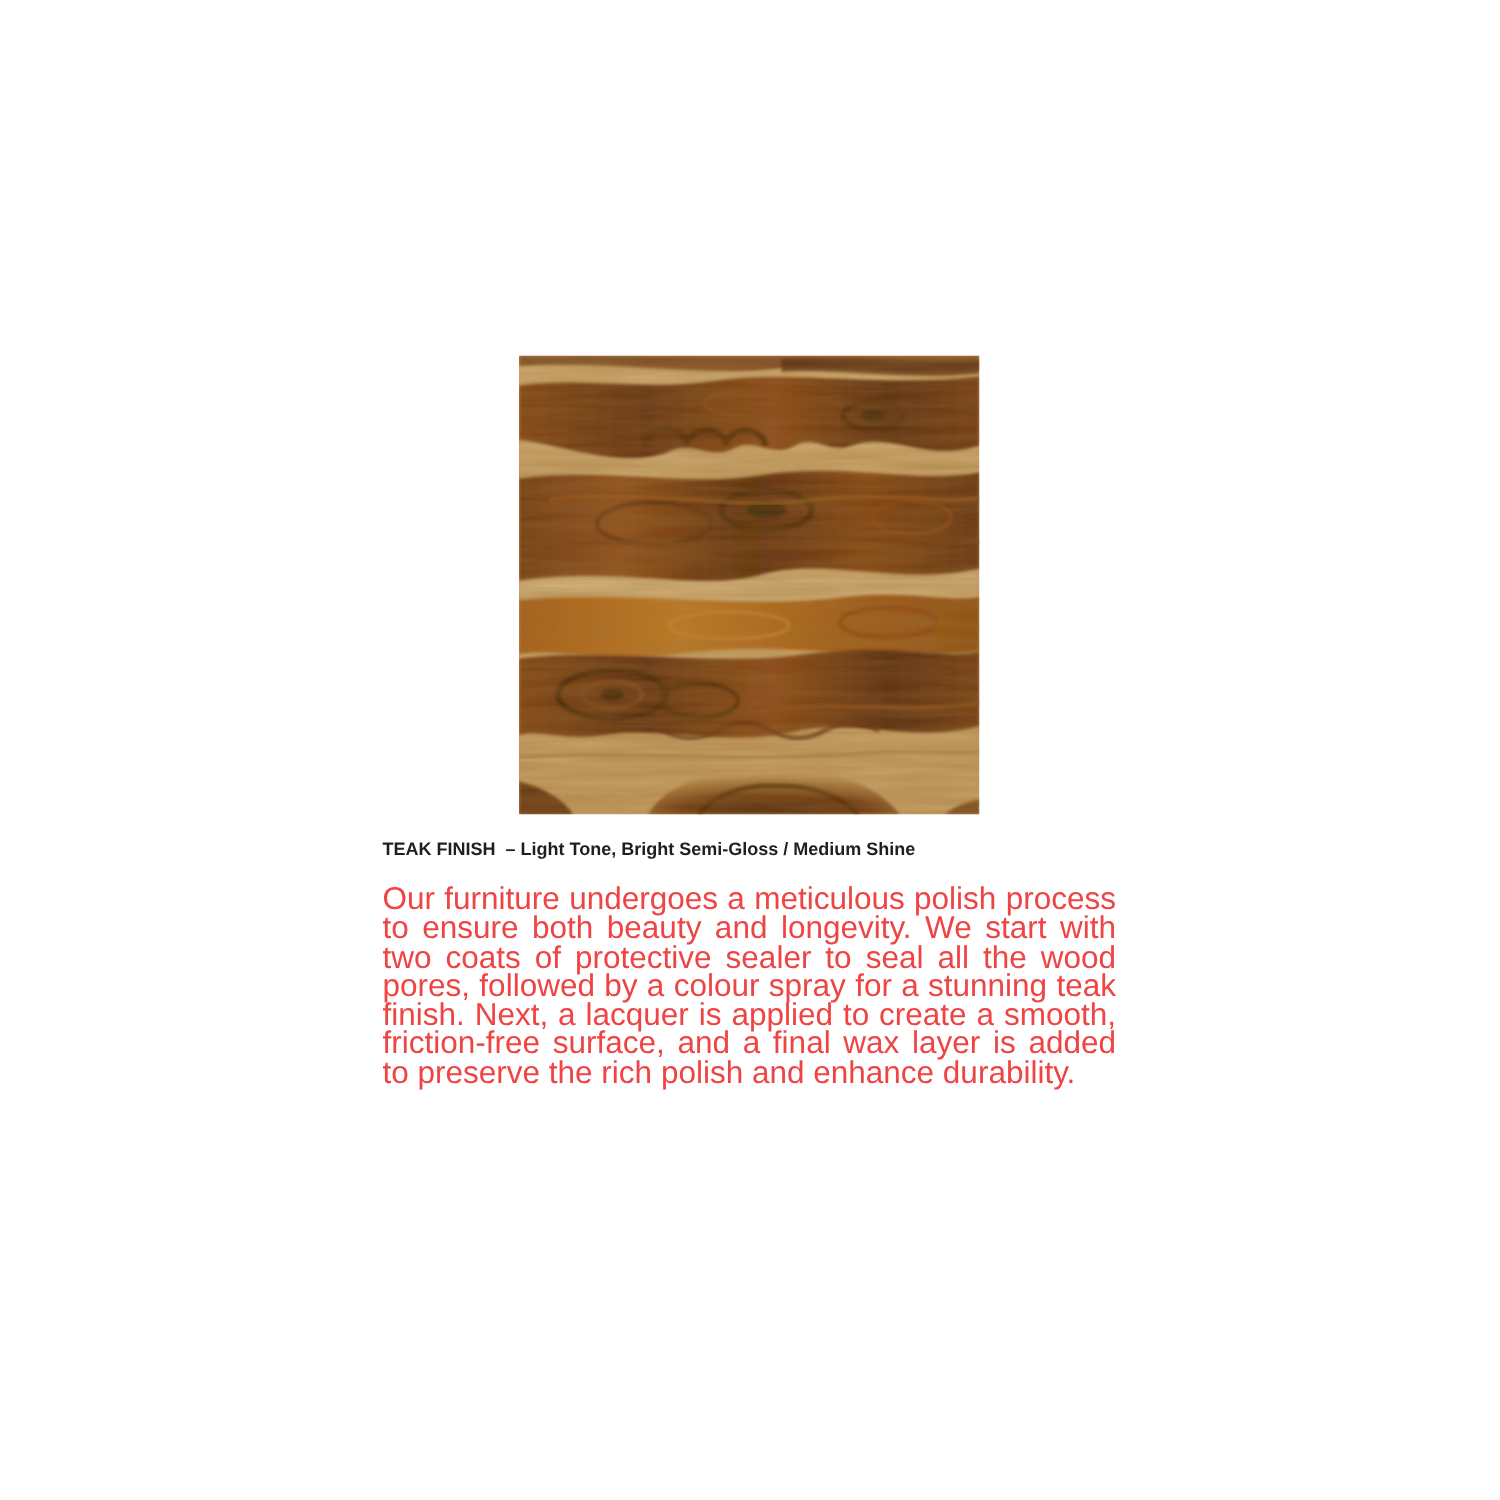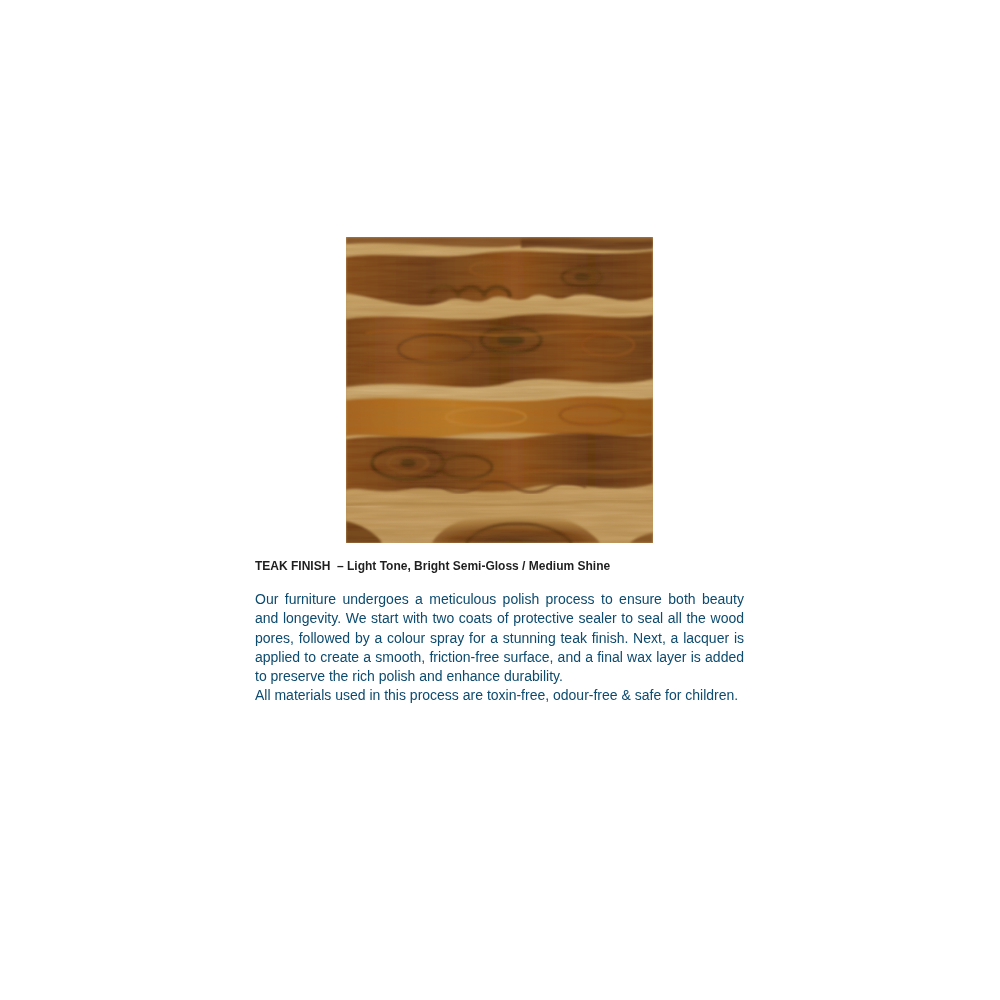--- a/index.html
+++ b/index.html
@@ -34,25 +34,25 @@
   .finish-heading {
     margin: 0 0 13px 0;
     font-size: 12px;
     font-weight: bold;
     line-height: 22px;
     color: #1f1f1f;
     white-space: pre-wrap;
   }
   .body-para {
     margin: 0;
-    font-size: 14px;
+    font-size: 21px;
     line-height: 19.3px;
     text-align: justify;
     text-justify: inter-word;
-    color: #0c4a6e;
+    color: #ef4444;
   }
 </style>
 </head>
 <body>
 
 <div class="page">
 
   <div class="wood-figure">
     <svg width="307" height="306" viewBox="0 0 307 306" preserveAspectRatio="none" xmlns="http://www.w3.org/2000/svg" aria-hidden="true">
       <defs>
@@ -141,16 +141,15 @@
       <path d="M0,284 C16,288 30,296 36,306 L0,306 Z" fill="#5f2d0a" filter="url(#fBlur1)"></path>
       <path d="M307,296 C296,298 288,302 284,306 L307,306 Z" fill="#6b3410" opacity="0.8" filter="url(#fBlur1)"></path>
 
       <rect width="307" height="306" filter="url(#fGrain)" opacity="0.42"></rect>
     </svg>
   </div>
 
   <div class="text-block">
     <h2 class="finish-heading">TEAK FINISH  – Light Tone, Bright Semi-Gloss / Medium Shine</h2>
     <p class="body-para">Our furniture undergoes a meticulous polish process to ensure both beauty and longevity. We start with two coats of protective sealer to seal all the wood pores, followed by a colour spray for a stunning teak finish. Next, a lacquer is applied to create a smooth, friction-free surface, and a final wax layer is added to preserve the rich polish and enhance durability.</p>
-    <p class="body-para">All materials used in this process are toxin-free, odour-free &amp; safe for children.</p>
   </div>
 
 </div>
 
 </body></html>

